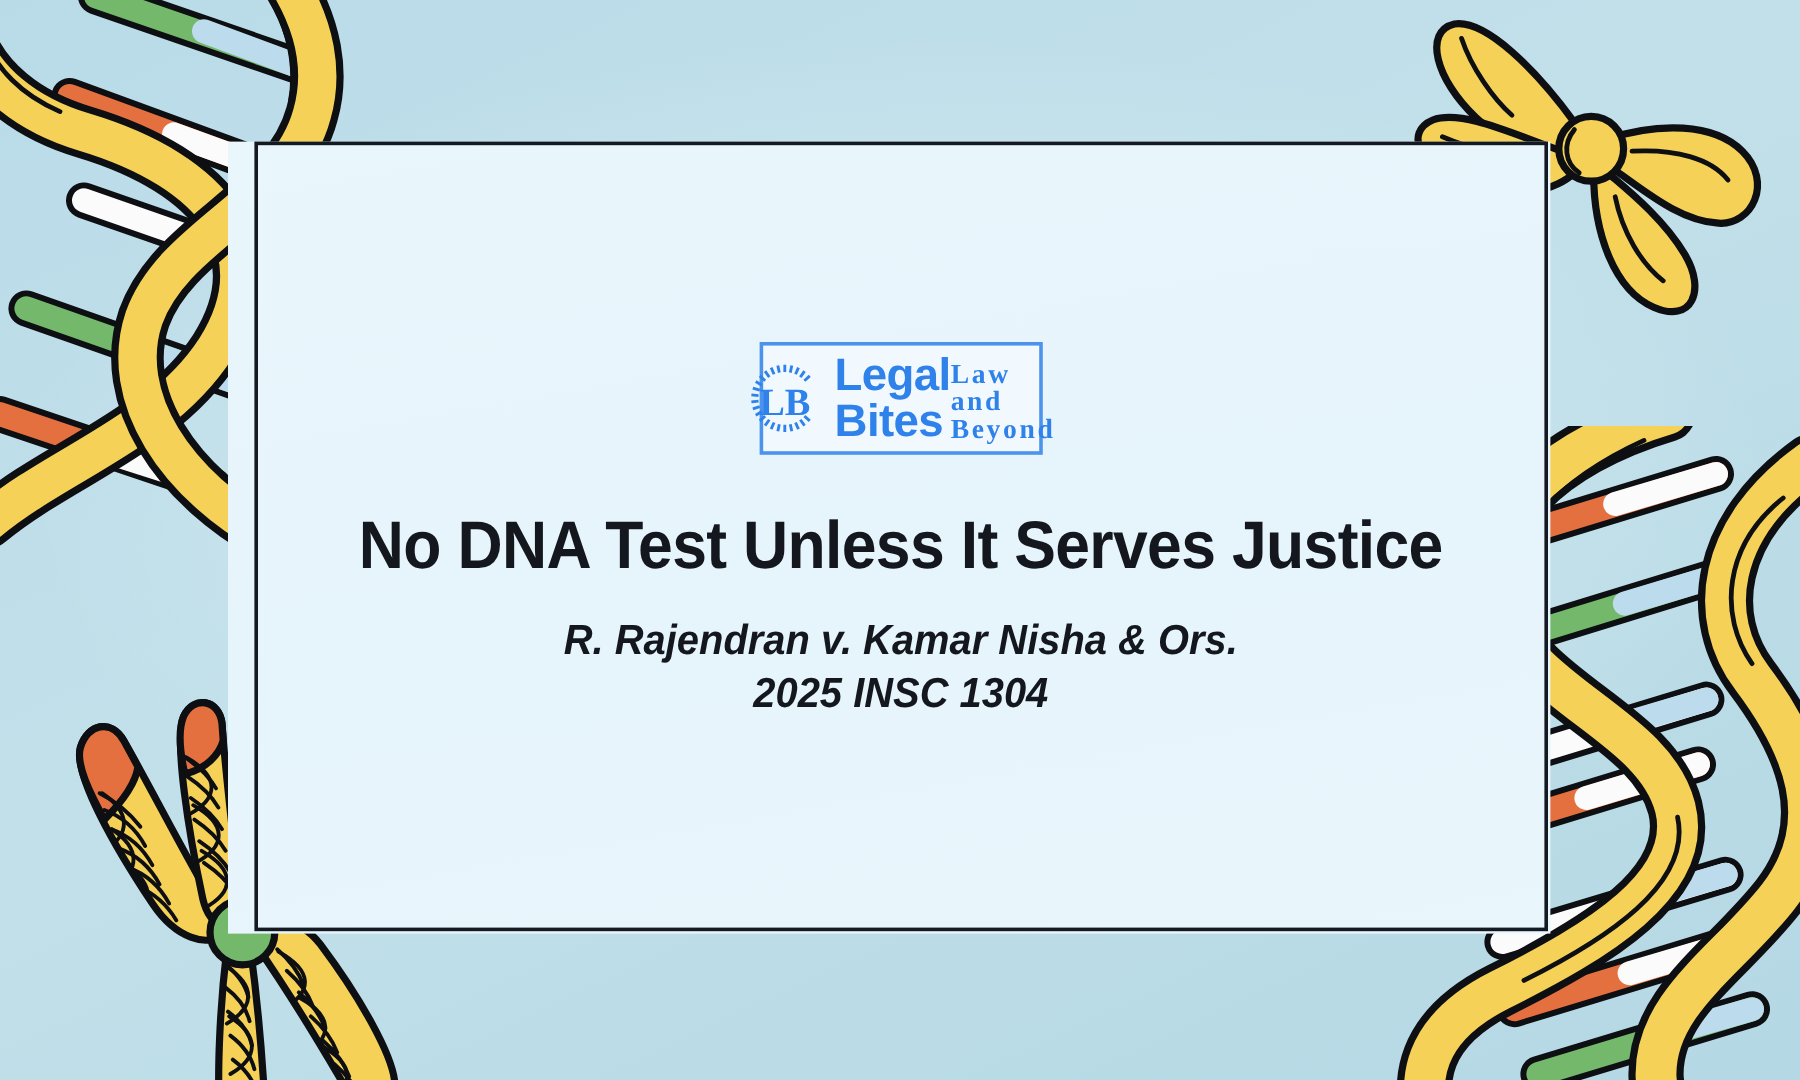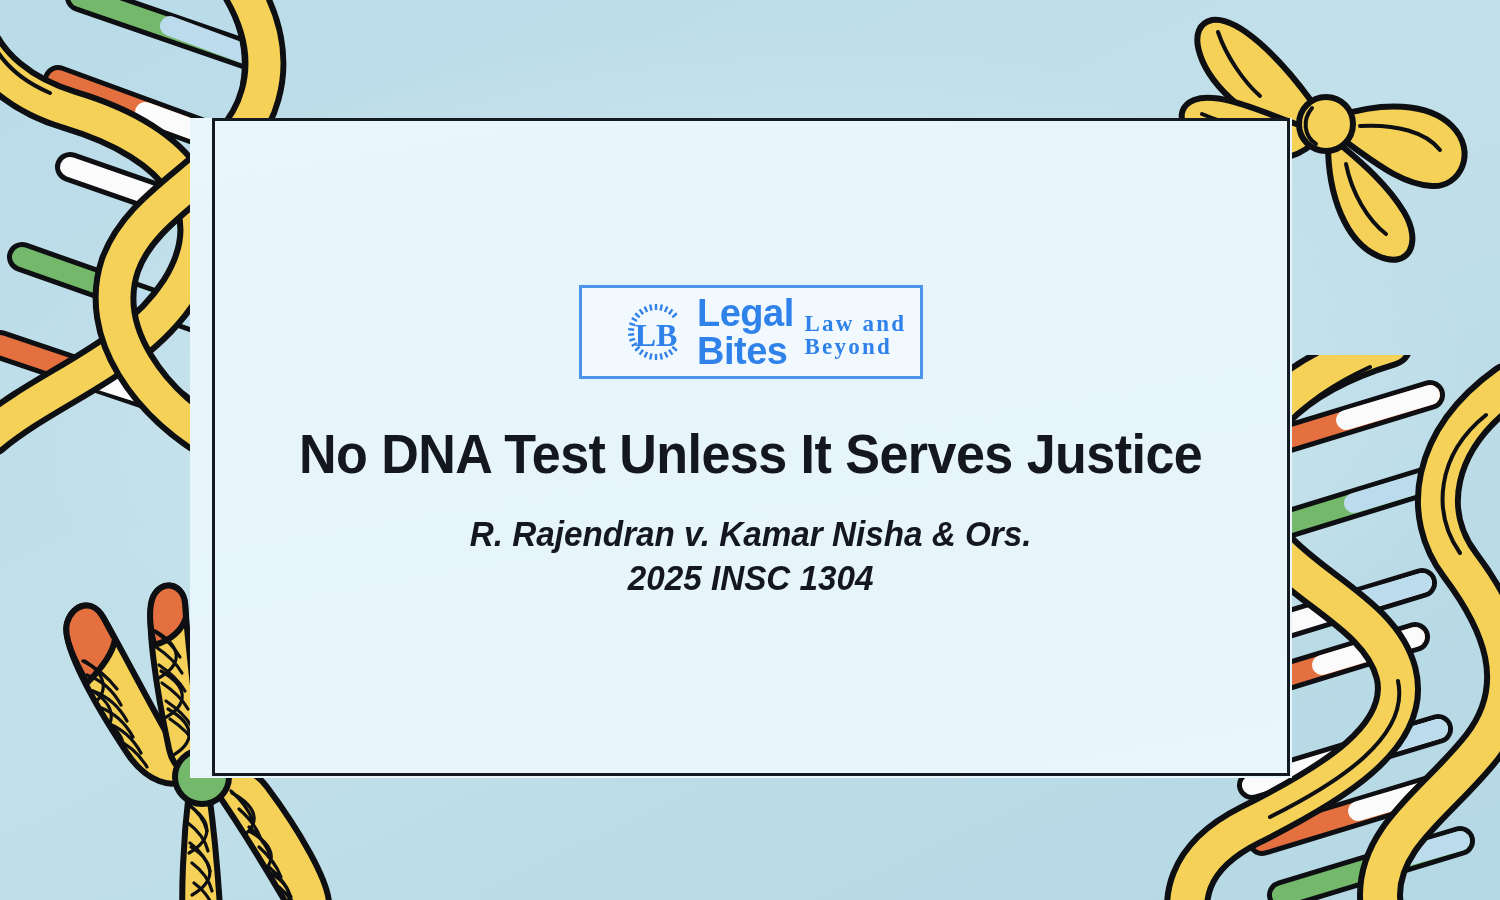--- a/index.html
+++ b/index.html
@@ -51,29 +51,28 @@
     height: 658px;
     display: flex;
     flex-direction: column;
     align-items: center;
     justify-content: flex-start;
     box-sizing: border-box;
   }
   
   #logo-box {
     margin-top: 167px;
-    width: 344px;
+    width: 236px;
     height: 94px;
     border: 3px solid #4c93ec;
     background: #f2f9fe;
     display: flex;
     align-items: center;
     justify-content: center;
     box-sizing: border-box;
-    padding-left: 34px;
   }
   #logo-inner {
     display: flex;
     align-items: center;
     gap: 9px;
     padding: 0 8px;
   }
   #logo-mark { flex: 0 0 auto; }
   #logo-words {
     display: flex;

